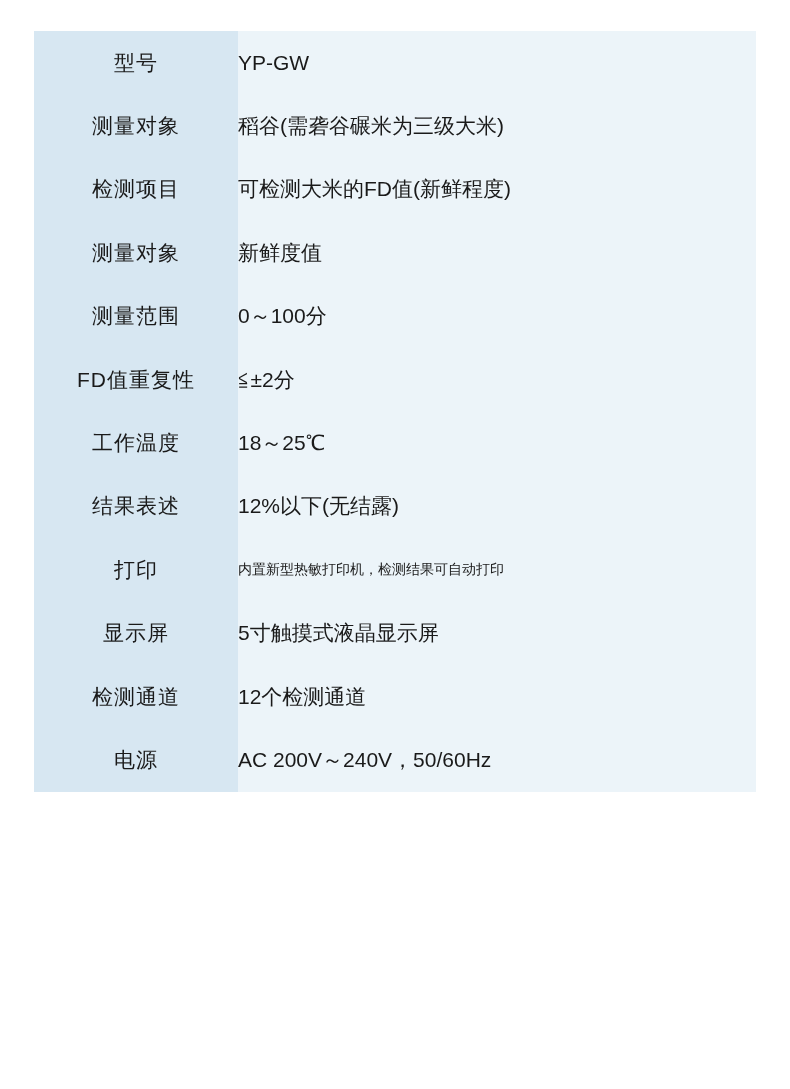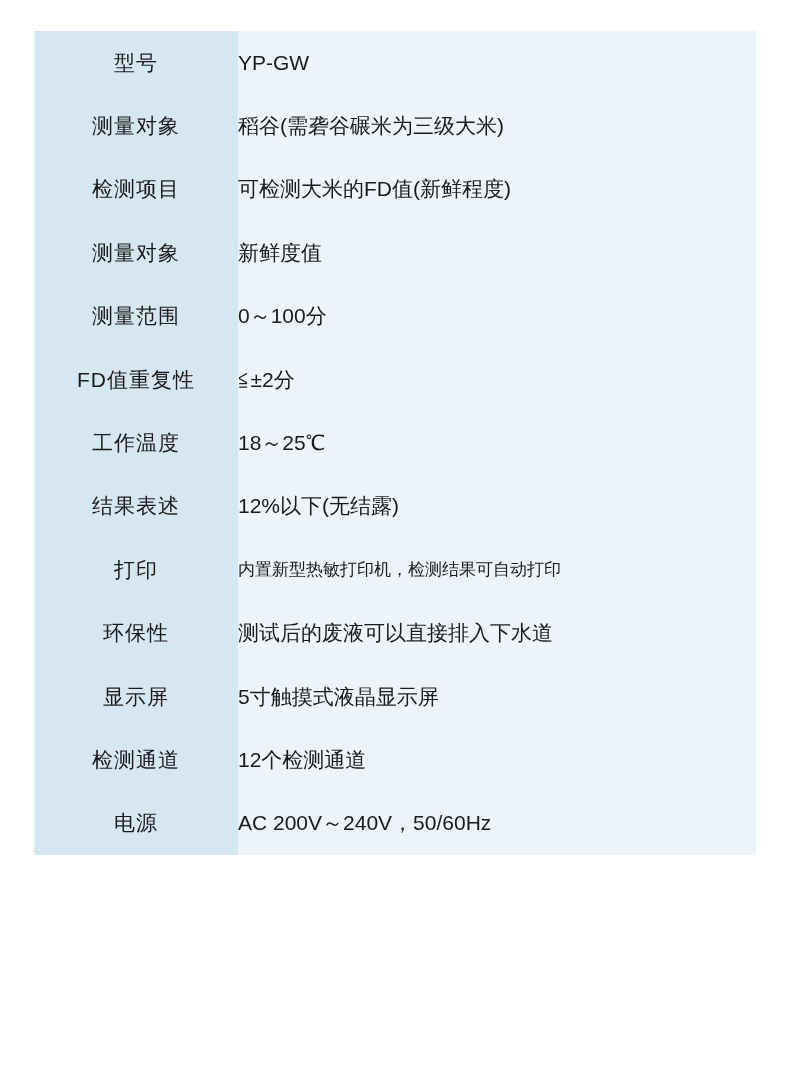--- a/index.html
+++ b/index.html
@@ -39,21 +39,21 @@
   }
   .cell-value {
     background: #ecf4f9;
     text-align: left;
     font-size: 21px;
     color: #1a1a1a;
     padding-left: 18px;
     border-bottom: 2px solid #ffffff;
   }
   .cell-value.small {
-    font-size: 17px;
+    font-size: 14px;
   }
   tr:last-child .cell-label,
   tr:last-child .cell-value {
     border-bottom: 0;
   }
 </style>
 </head>
 <body>
 
 <table class="spec-table">
@@ -88,24 +88,20 @@
       </tr>
       <tr>
         <td class="cell-label">结果表述</td>
         <td class="cell-value">12%以下(无结露)</td>
       </tr>
       <tr>
         <td class="cell-label">打印</td>
         <td class="cell-value small">内置新型热敏打印机，检测结果可自动打印</td>
       </tr>
       <tr>
-        <td class="cell-label">环保性</td>
-        <td class="cell-value">测试后的废液可以直接排入下水道</td>
-      </tr>
-      <tr>
         <td class="cell-label">显示屏</td>
         <td class="cell-value">5寸触摸式液晶显示屏</td>
       </tr>
       <tr>
         <td class="cell-label">检测通道</td>
         <td class="cell-value">12个检测通道</td>
       </tr>
       <tr>
         <td class="cell-label">电源</td>
         <td class="cell-value">AC 200V～240V，50/60Hz</td>

